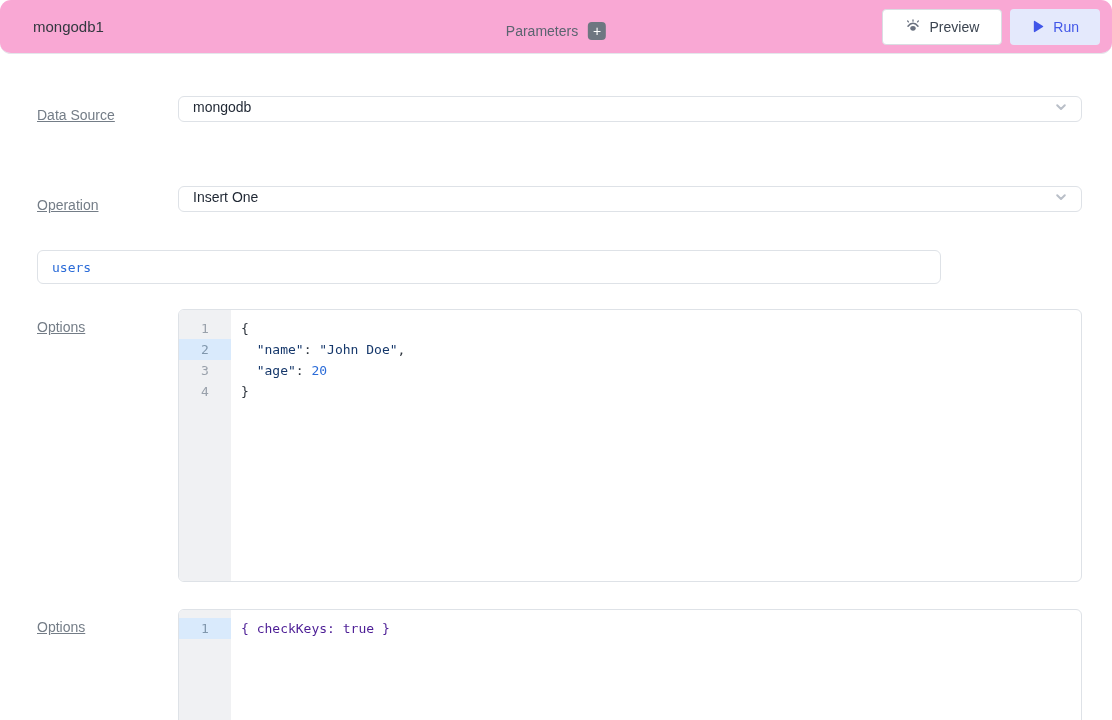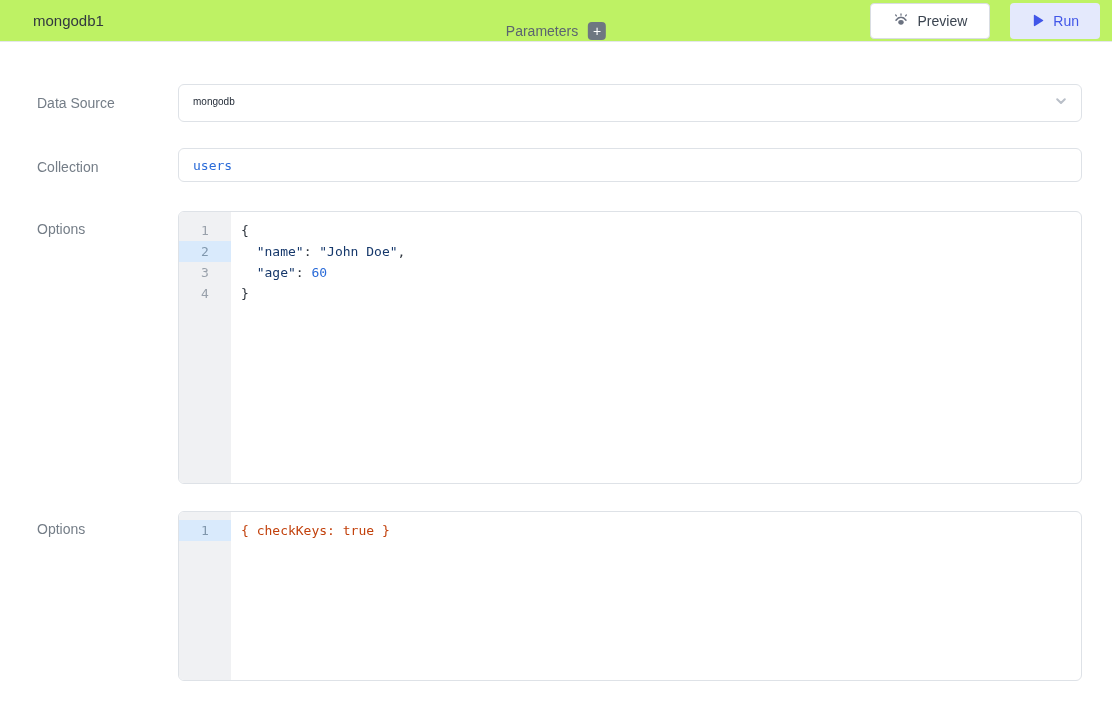--- a/index.html
+++ b/index.html
@@ -6,26 +6,27 @@
   html, body { width: 1112px; height: 720px; overflow: hidden; }
   body {
     font-family: "Liberation Sans", sans-serif;
     background: #ffffff;
     color: #2f3944;
   }
 
   
   .topbar {
     position: relative;
-    height: 42px;
+    height: 54px;
     display: flex;
     align-items: center;
     border-bottom: 1px solid #e4e7eb;
-    background: #bef264;
+    background: #f9a8d4;
     padding: 0 12px 0 33px;
+    border-radius: 11px;
   }
   .query-title { font-size: 15px; font-weight: 500; color: #32383f; }
   .params-group {
     position: absolute;
     left: 50%;
     top: 4px;
     height: 54px;
     transform: translateX(-50%);
     display: flex;
     align-items: center;
@@ -34,21 +35,21 @@
   .params-label { font-size: 14px; color: #5b6470; }
   .plus-btn {
     width: 18px; height: 18px;
     background: #6e7781;
     border-radius: 4px;
     display: flex; align-items: center; justify-content: center;
     color: #ffffff; font-size: 14px; line-height: 1;
     cursor: pointer;
     user-select: none;
   }
-  .topbar-actions { margin-left: auto; display: flex; align-items: center; gap: 20px; }
+  .topbar-actions { margin-left: auto; display: flex; align-items: center; gap: 8px; }
   .btn {
     height: 36px;
     display: inline-flex;
     align-items: center;
     justify-content: center;
     gap: 9px;
     border-radius: 4px;
     font-size: 14px;
     cursor: pointer;
     border: 1px solid transparent;
@@ -68,40 +69,41 @@
   .btn svg { display: block; }
 
   
   .content { padding-left: 37px; padding-right: 30px; }
   .row { display: flex; }
   .row .flabel {
     width: 141px;
     flex: 0 0 141px;
     font-size: 14px;
     color: #747d87;
+    text-decoration: underline;
   }
   .row.ctl .flabel { line-height: 38px; }
   .row.edt .flabel { padding-top: 8px; line-height: 20px; }
   .fwrap { width: 904px; flex: 0 0 904px; }
 
   .mt-1 { margin-top: 42px; }
   .mt-2 { margin-top: 52px; }
   .mt-3 { margin-top: 26px; }
   .mt-4 { margin-top: 25px; }
   .mt-5 { margin-top: 27px; }
 
   .select-field {
-    height: 38px;
+    height: 26px;
     border: 1px solid #dee2e7;
     border-radius: 6px;
     background: #ffffff;
     display: flex;
     align-items: center;
     padding: 0 12px 4px 14px;
-    font-size: 10px;
+    font-size: 14px;
     color: #1f2733;
     cursor: pointer;
   }
   .select-field .sel-value { flex: 1; }
   .select-field svg { display: block; }
 
   .code-input {
     height: 34px;
     border: 1px solid #dee2e7;
     border-radius: 6px;
@@ -140,21 +142,21 @@
   .codearea {
     flex: 1;
     padding: 8px 0 0 10px;
     font-family: "DejaVu Sans Mono", monospace;
     font-size: 13px;
   }
   .cline { height: 21px; line-height: 21px; white-space: pre; }
   .tok-punct { color: #2b323b; }
   .tok-string { color: #16386b; }
   .tok-number { color: #2a6bd8; }
-  .tok-placeholder { color: #c2410c; }
+  .tok-placeholder { color: #4c1d95; }
 </style>
 </head>
 <body>
 
 <header class="topbar">
   <div class="query-title">mongodb1</div>
 
   <div class="params-group">
     <span class="params-label">Parameters</span>
     <span class="plus-btn">
@@ -193,44 +195,56 @@
         <span class="sel-value">mongodb</span>
         <span>
           <svg width="16" height="16" viewBox="0 0 16 16">
               <path d="M4.2 6.2L8 10l3.8-3.8" fill="none" stroke="#b9bfc8" stroke-width="2" stroke-linecap="round" stroke-linejoin="round"></path>
             </svg>
         </span>
       </div>
     </div>
   </div>
 
+  <div class="row ctl mt-2">
+    <div class="flabel">Operation</div>
+    <div class="fwrap">
+      <div class="select-field">
+        <span class="sel-value">Insert One</span>
+        <span>
+          <svg width="16" height="16" viewBox="0 0 16 16">
+              <path d="M4.2 6.2L8 10l3.8-3.8" fill="none" stroke="#b9bfc8" stroke-width="2" stroke-linecap="round" stroke-linejoin="round"></path>
+            </svg>
+        </span>
+      </div>
+    </div>
+  </div>
 
   <div class="row ctl mt-3">
-    <div class="flabel">Collection</div>
     <div class="fwrap">
       <div class="code-input">
         <span>users</span>
       </div>
     </div>
   </div>
 
   <div class="row edt mt-4">
     <div class="flabel">Options</div>
     <div class="fwrap">
       <div class="editor doc">
         <div class="gutter">
           <div class="gnum">1</div>
           <div class="gnum active">2</div>
           <div class="gnum">3</div>
           <div class="gnum">4</div>
         </div>
         <div class="codearea">
           <div class="cline"><span class="tok-punct">{</span></div>
           <div class="cline"><span class="tok-punct">  </span><span class="tok-string">"name"</span><span class="tok-punct">: </span><span class="tok-string">"John Doe"</span><span class="tok-punct">,</span></div>
-          <div class="cline"><span class="tok-punct">  </span><span class="tok-string">"age"</span><span class="tok-punct">: </span><span class="tok-number">60</span></div>
+          <div class="cline"><span class="tok-punct">  </span><span class="tok-string">"age"</span><span class="tok-punct">: </span><span class="tok-number">20</span></div>
           <div class="cline"><span class="tok-punct">}</span></div>
         </div>
       </div>
     </div>
   </div>
 
   <div class="row edt mt-5">
     <div class="flabel">Options</div>
     <div class="fwrap">
       <div class="editor opt">

